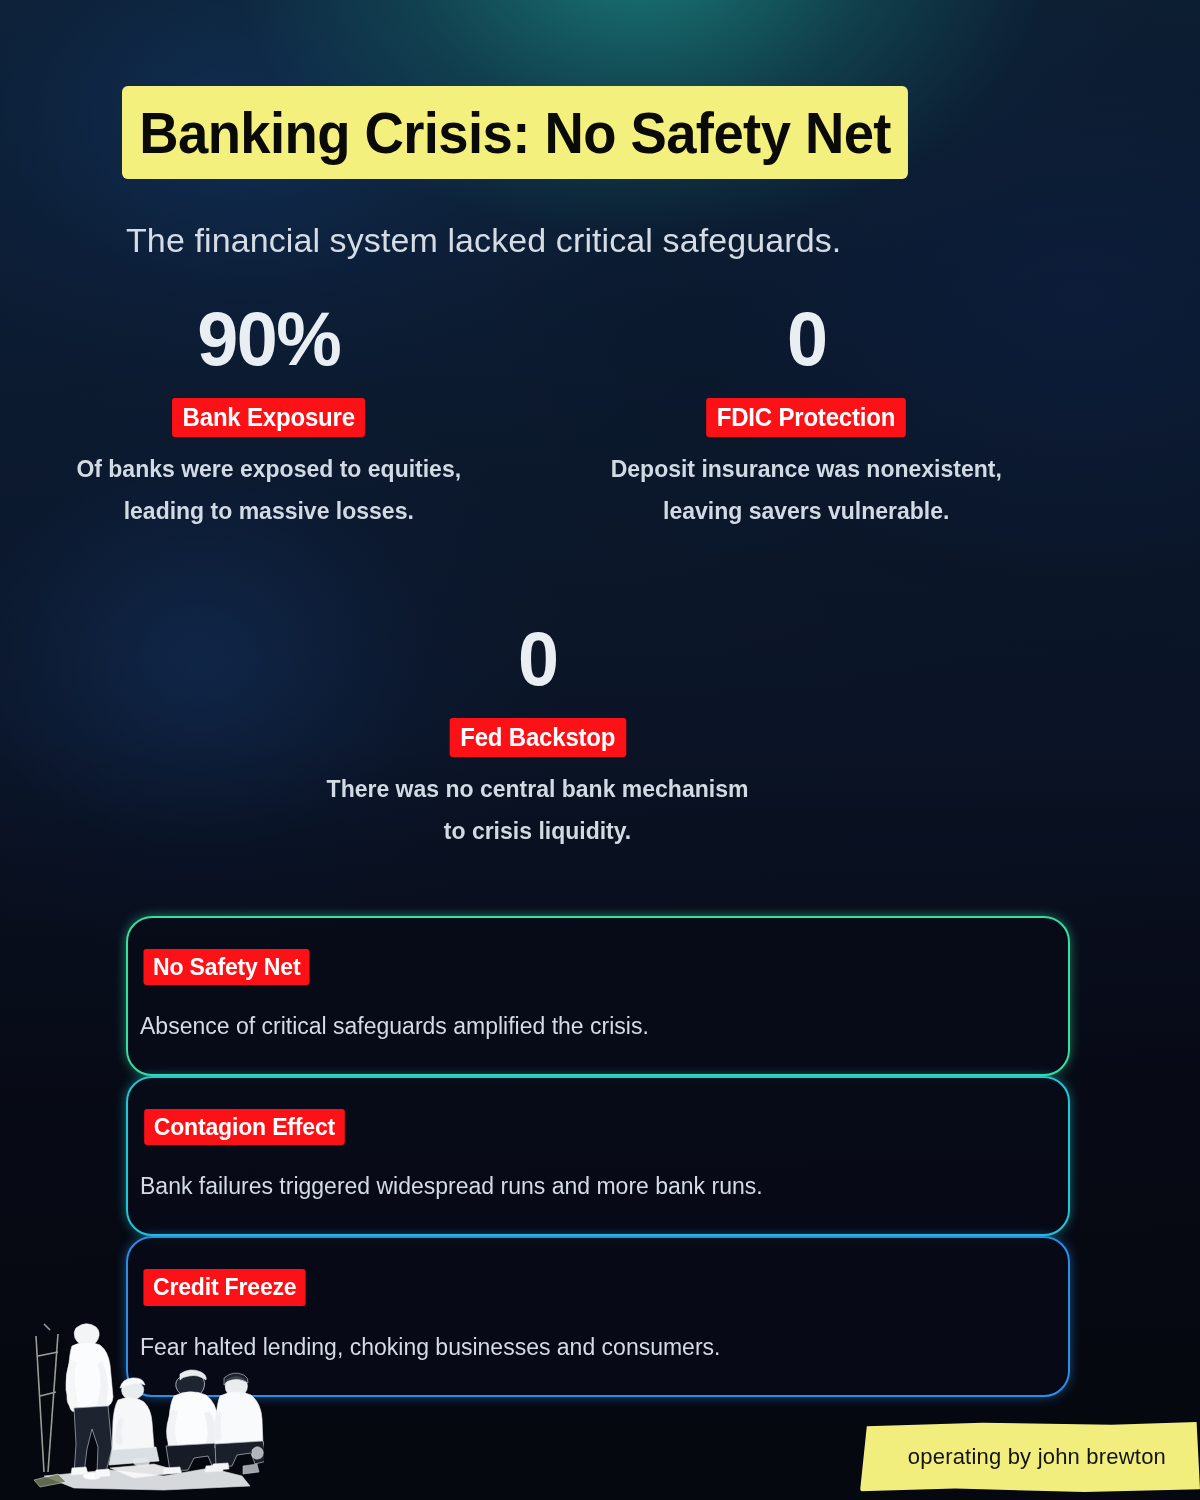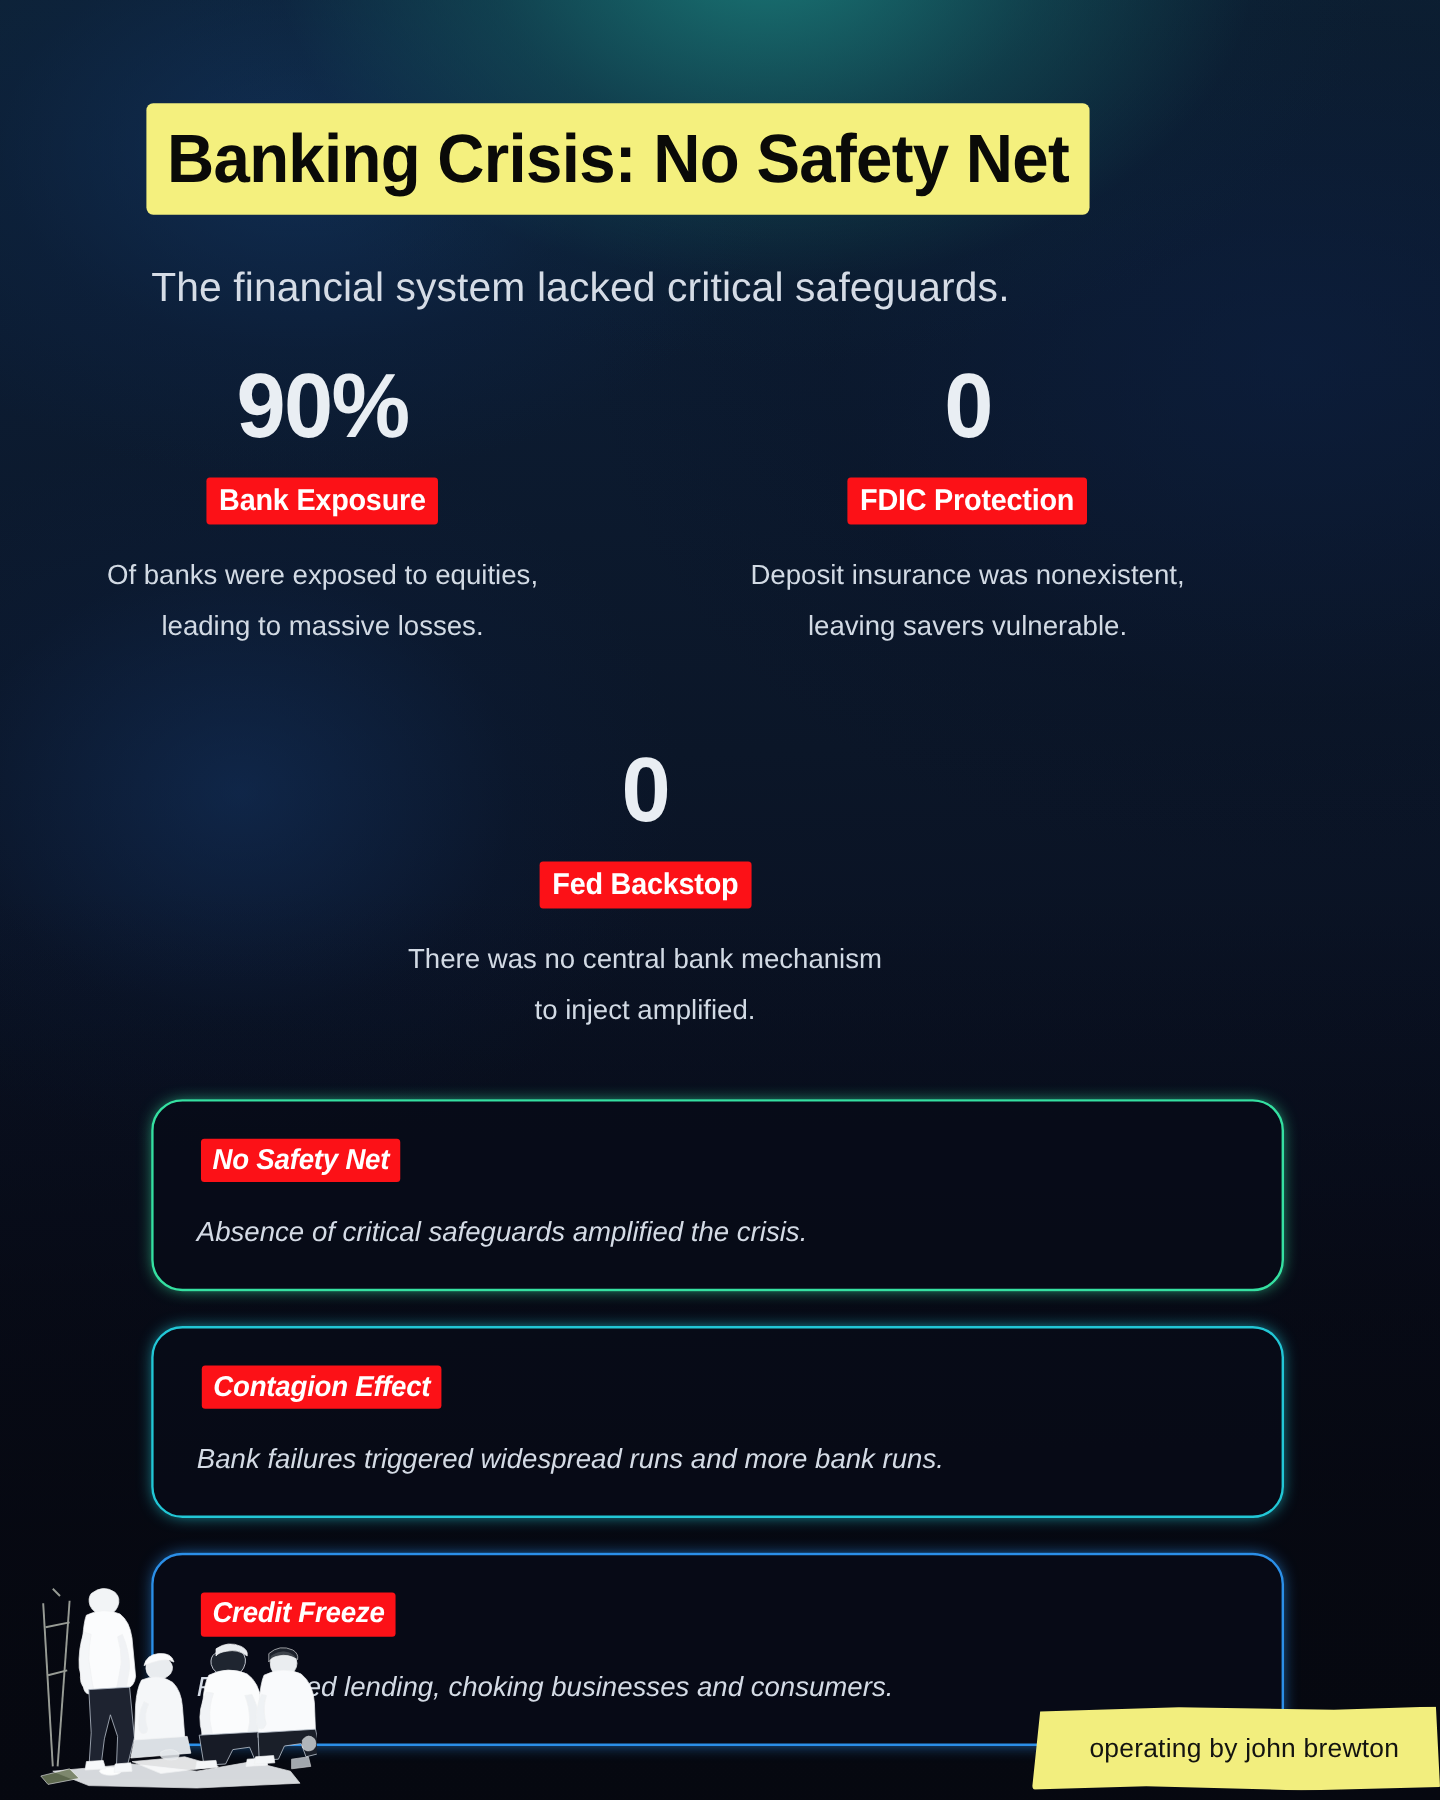--- a/index.html
+++ b/index.html
@@ -85,37 +85,35 @@
     font-size:25px;
     font-weight:bold;
     line-height:1.05;
     letter-spacing:-0.2px;
     padding:6px 11px 7px 11px;
     border-radius:3px;
     transform:scaleX(0.96);
     white-space:nowrap;
   }
   .stat-desc {
-    margin-top:22px;
+    margin-top:12px;
     color:#D2DAE4;
     font-size:23px;
-    font-weight:400;
+    font-weight:700;
     line-height:1.82;
   }
 
   
   .cards { left:126px; top:916px; width:944px; }
   .card {
     position:relative;
     border-radius:26px;
-    padding:31px 28px 32px 36px;
+    padding:31px 28px 32px 12px;
     background:rgba(8,11,24,0.80);
-    margin-bottom:29px;
     min-height:145px;
-    font-style:italic;
   }
   .card .tag-red {
     font-size:24px;
     padding:5px 10px 6px 10px;
   }
   .card-desc {
     margin-top:26px;
     color:#D4DBE5;
     font-size:23px;
     font-weight:400;
@@ -185,21 +183,21 @@
   </div>
 
   <div class="layer stats-row row2">
     <div class="stat solo">
       <div class="stat-value">0</div>
       <div class="stat-label-row">
         <span class="tag-red">Fed Backstop</span>
       </div>
       <div class="stat-desc">
         <div>There was no central bank mechanism</div>
-        <div>to inject amplified.</div>
+        <div>to crisis liquidity.</div>
       </div>
     </div>
   </div>
 
   <div class="layer cards">
 
     <div class="card" style="border: 2px solid rgb(53, 224, 161); box-shadow: rgb(53, 224, 161) 0px 0px 14px -4px;">
       <span class="tag-red">No Safety Net</span>
       <div class="card-desc">Absence of critical safeguards amplified the crisis.</div>
     </div>

